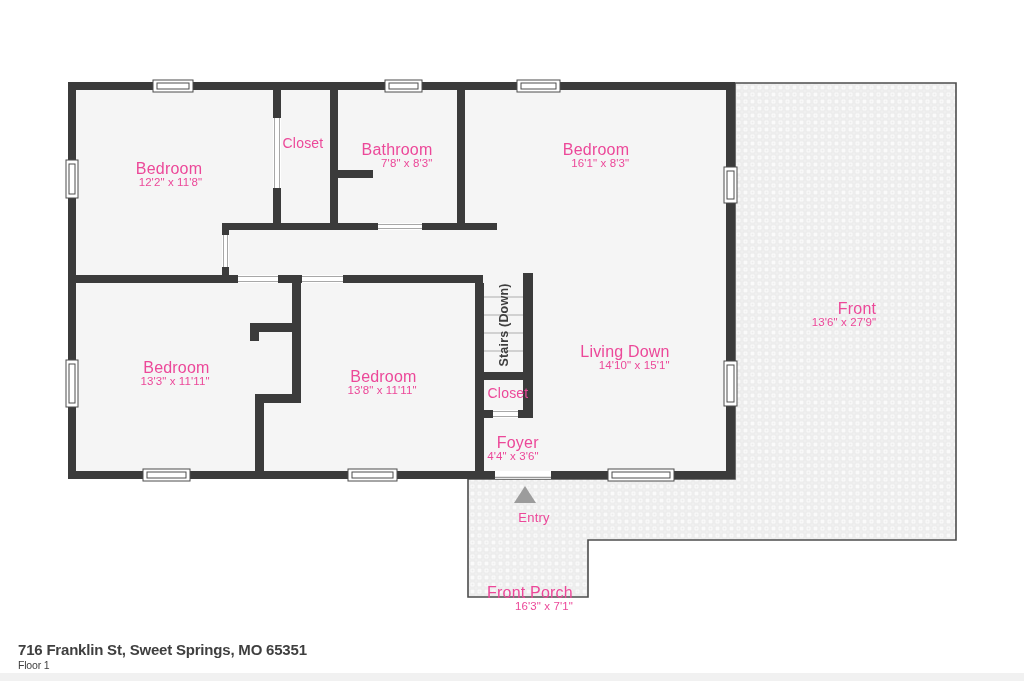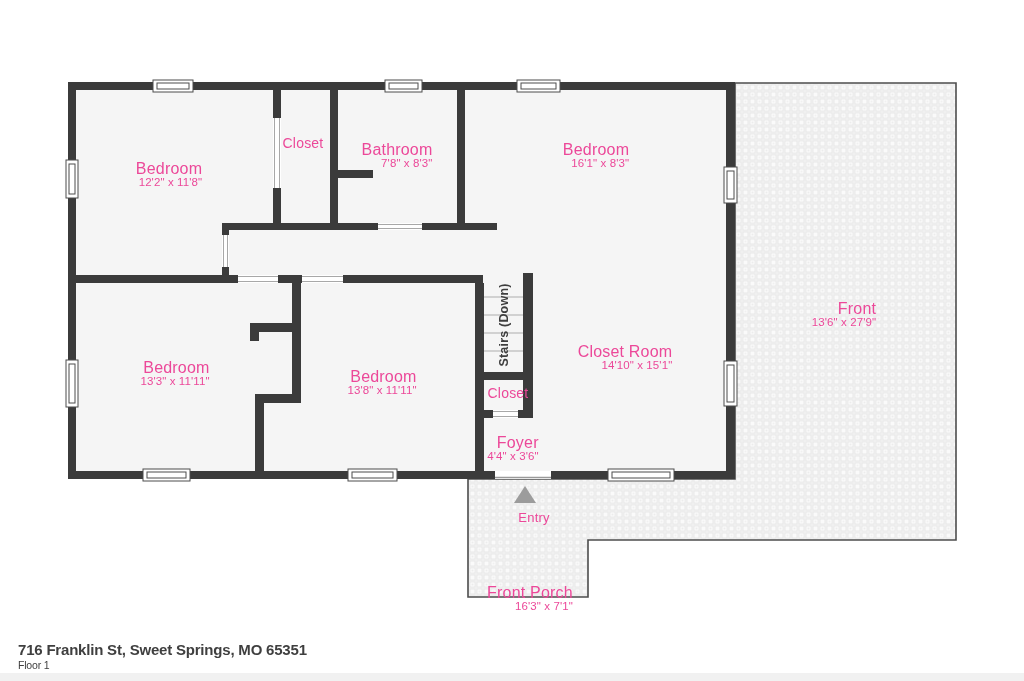--- a/index.html
+++ b/index.html
@@ -197,21 +197,21 @@
     <span class="room-name">Bathroom</span>
     <span class="room-dims">7'8" x 8'3"</span>
   </div>
 
   <div class="room-label" style="left:596px;top:156px;">
     <span class="room-name">Bedroom</span>
     <span class="room-dims">16'1" x 8'3"</span>
   </div>
 
   <div class="room-label" style="left:625px;top:358px;">
-    <span class="room-name">Closet Room</span>
+    <span class="room-name">Living Down</span>
     <span class="room-dims">14'10" x 15'1"</span>
   </div>
 
   <div class="room-label" style="left:175px;top:374px;">
     <span class="room-name">Bedroom</span>
     <span class="room-dims">13'3" x 11'11"</span>
   </div>
 
   <div class="room-label" style="left:382px;top:383px;">
     <span class="room-name">Bedroom</span>

